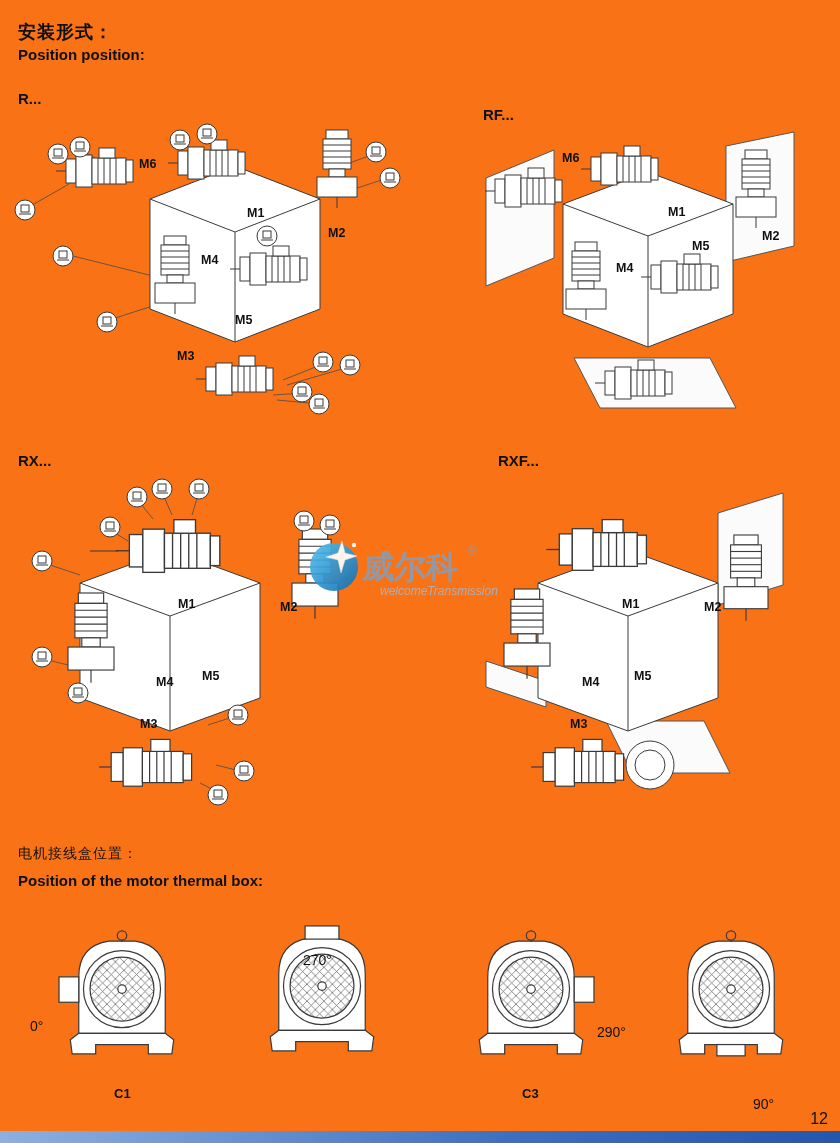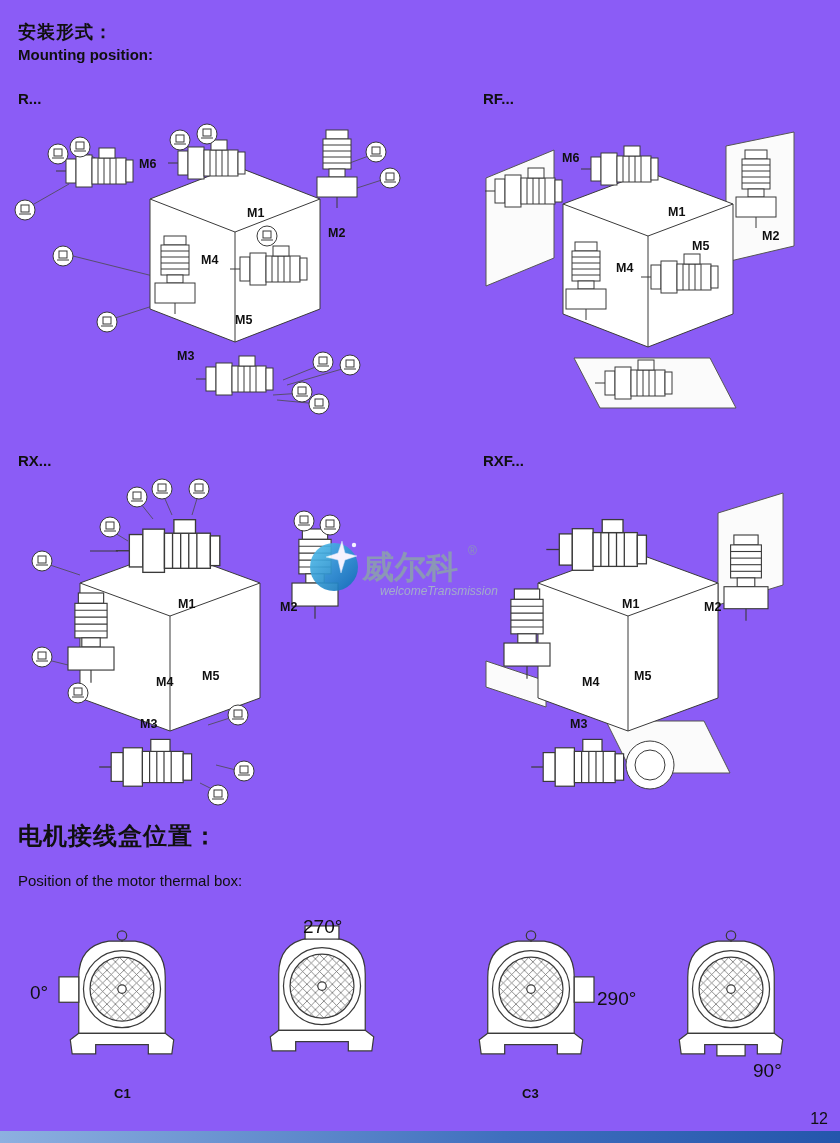--- a/index.html
+++ b/index.html
@@ -1,25 +1,25 @@
 <!DOCTYPE html>
 <html><head>
 <meta charset="utf-8">
 <style>
   html,body{margin:0;padding:0;background:#9a9a9a;font-family:"Liberation Sans","DejaVu Sans",sans-serif;}
-  .page{position:relative;width:840px;height:1143px;margin:0 auto;background:#8b5cf6;overflow:hidden;}
+  .page{position:relative;width:840px;height:1143px;margin:0 auto;background:#f97316;overflow:hidden;}
   .hd-cn{position:absolute;left:18px;top:20px;font-size:18px;font-weight:bold;color:#101010;letter-spacing:1px;}
   .hd-en{position:absolute;left:18px;top:46px;font-size:15px;font-weight:bold;color:#101010;}
   .sec-label{position:absolute;font-size:15px;font-weight:bold;color:#101010;}
-  .sub-cn{position:absolute;left:18px;top:820px;font-size:24px;font-weight:bold;color:#101010;letter-spacing:1px;}
-  .sub-en{position:absolute;left:18px;top:872px;font-size:15px;font-weight:normal;color:#101010;text-align:center;}
+  .sub-cn{position:absolute;left:18px;top:845px;font-size:14px;font-weight:normal;color:#101010;letter-spacing:1px;}
+  .sub-en{position:absolute;left:18px;top:872px;font-size:15px;font-weight:bold;color:#101010;text-align:center;}
   .diag{position:absolute;overflow:visible;}
   .mlab{font:bold 12.5px "Liberation Sans",sans-serif;fill:#101010;}
   .c-label{position:absolute;font-size:13px;font-weight:bold;color:#101010;text-align:right;}
-  .angle{position:absolute;font-size:19px;color:#101010;}
+  .angle{position:absolute;font-size:14px;color:#101010;margin-top:36px;}
   .pageno{position:absolute;right:12px;top:1110px;font-size:16px;color:#101010;}
   .footbar{position:absolute;left:0;right:0;bottom:0;height:12px;background:linear-gradient(90deg,#8db0e0,#3f6fbe 60%,#2456ac);}
   .wm{position:absolute;opacity:.92;overflow:visible;}
 </style>
 </head>
 <body>
 
 <svg width="0" height="0" style="position:absolute" aria-hidden="true">
   <defs>
     <g id="mh" stroke="#3a3a3a" fill="#ffffff" stroke-width="1">
@@ -63,26 +63,26 @@
     <g id="eye" stroke="#3a3a3a" fill="none" stroke-width="1.3">
       <circle cx="70" cy="8" r="5"></circle>
       <line x1="70" y1="13" x2="70" y2="15"></line>
     </g>
   </defs>
 </svg>
 
 <div class="page">
 
   <div class="hd-cn">安装形式：</div>
-  <div class="hd-en">Mounting position:</div>
+  <div class="hd-en">Position position:</div>
 
   <div class="sec-label" style="left:18px;top:90px">R...</div>
-  <div class="sec-label" style="left:483px;top:90px">RF...</div>
+  <div class="sec-label" style="left:483px;top:106px">RF...</div>
   <div class="sec-label" style="left:18px;top:452px">RX...</div>
-  <div class="sec-label" style="left:483px;top:452px">RXF...</div>
+  <div class="sec-label" style="left:498px;top:452px">RXF...</div>
 
   <svg class="diag" style="left:15px;top:104px" width="420" height="348" viewBox="0 0 420 348">
     <path d="M65,45 L100,66 M45,52 L86,72 M12,104 L54,80 M50,150 L138,172 M94,216 L150,198 M167,38 L190,55 M194,34 L214,56 M359,50 L332,60 M373,74 L342,84 M252,134 L238,150 M308,260 L268,276 M334,263 L272,281 M288,289 L258,291 M304,300 L262,296" stroke="#4a4a4a" stroke-width="0.8" fill="none"></path>
     <g stroke="#3a3a3a" fill="#ffffff">
       <path d="M135,95 L220,62 L305,95 L305,205 L220,238 L135,205 Z"></path>
       <path d="M135,95 L220,128 L305,95 M220,128 L220,238" fill="none"></path>
     </g>
     <use href="#mh" transform="translate(50,42)"></use>
     <use href="#mh" transform="translate(162,34)"></use>
     <use href="#mv" transform="translate(302,26)"></use>

